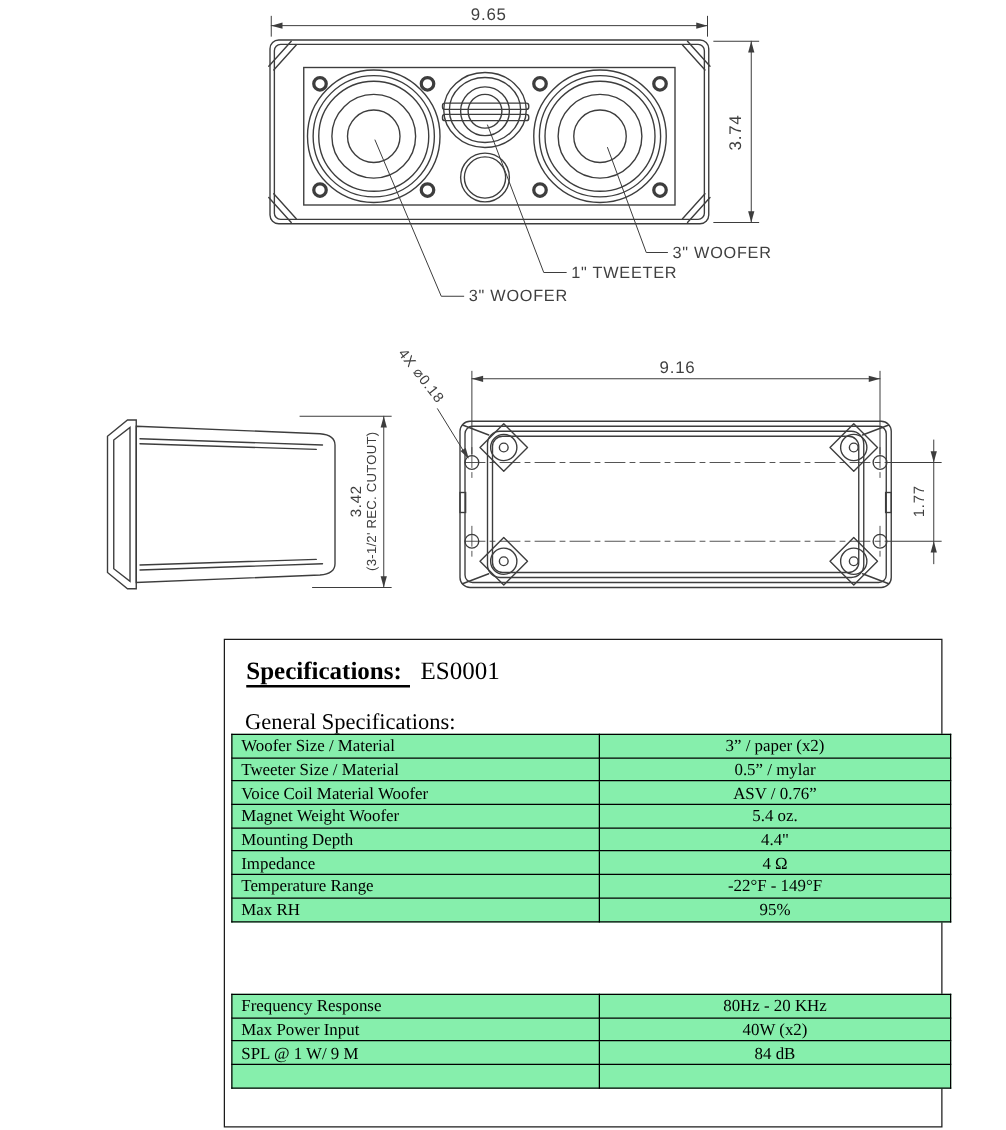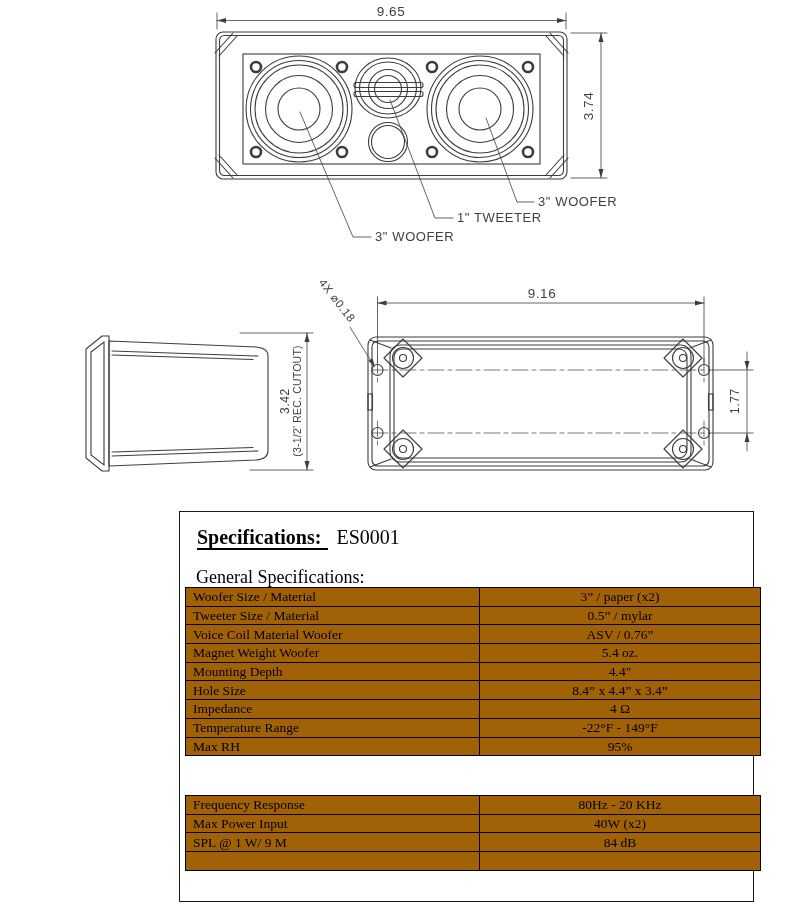--- a/index.html
+++ b/index.html
@@ -16,21 +16,21 @@
   .spec-box{position:absolute;left:137px;top:511px;width:573px;height:389px;
             border:1.4px solid #1b1b1b;background:#fff;
             font-family:"Liberation Serif",serif;color:#000;margin-left:42px;}
   .spec-title{position:absolute;left:17px;top:14px;font-size:20px;white-space:nowrap;}
   .spec-title .t-name{font-weight:bold;border-bottom:2.4px solid #000;padding-right:7px;padding-bottom:0px;}
   .spec-title .t-model{font-weight:normal;margin-left:8px;}
   .sec-head{position:absolute;left:16px;font-size:18px;font-weight:normal;white-space:nowrap;}
   .sec-head.g{top:55px;}
   .sec-head.p{top:263px;}
   table.spec-table{position:absolute;left:5px;border-collapse:collapse;table-layout:fixed;
-                   width:566px;background:#a16207;}
+                   width:566px;background:#86efac;}
   table.spec-table.g{top:75px;}
   table.spec-table.p{top:283px;}
   .spec-table td{border:1.2px solid #000;height:17.7px;padding:0;font-size:13.5px;
                  line-height:17px;overflow:hidden;white-space:nowrap;}
   .spec-table td.l{width:286px;padding-left:7px;text-align:left;}
   .spec-table td.v{width:280px;text-align:center;}
 </style>
 </head>
 <body>
 
@@ -222,24 +222,20 @@
       </tr>
       <tr>
         <td class="l">Magnet Weight Woofer</td>
         <td class="v">5.4 oz.</td>
       </tr>
       <tr>
         <td class="l">Mounting Depth</td>
         <td class="v">4.4"</td>
       </tr>
       <tr>
-        <td class="l">Hole Size</td>
-        <td class="v">8.4” x 4.4” x 3.4”</td>
-      </tr>
-      <tr>
         <td class="l">Impedance</td>
         <td class="v">4 Ω</td>
       </tr>
       <tr>
         <td class="l">Temperature Range</td>
         <td class="v">-22°F - 149°F</td>
       </tr>
       <tr>
         <td class="l">Max RH</td>
         <td class="v">95%</td>

